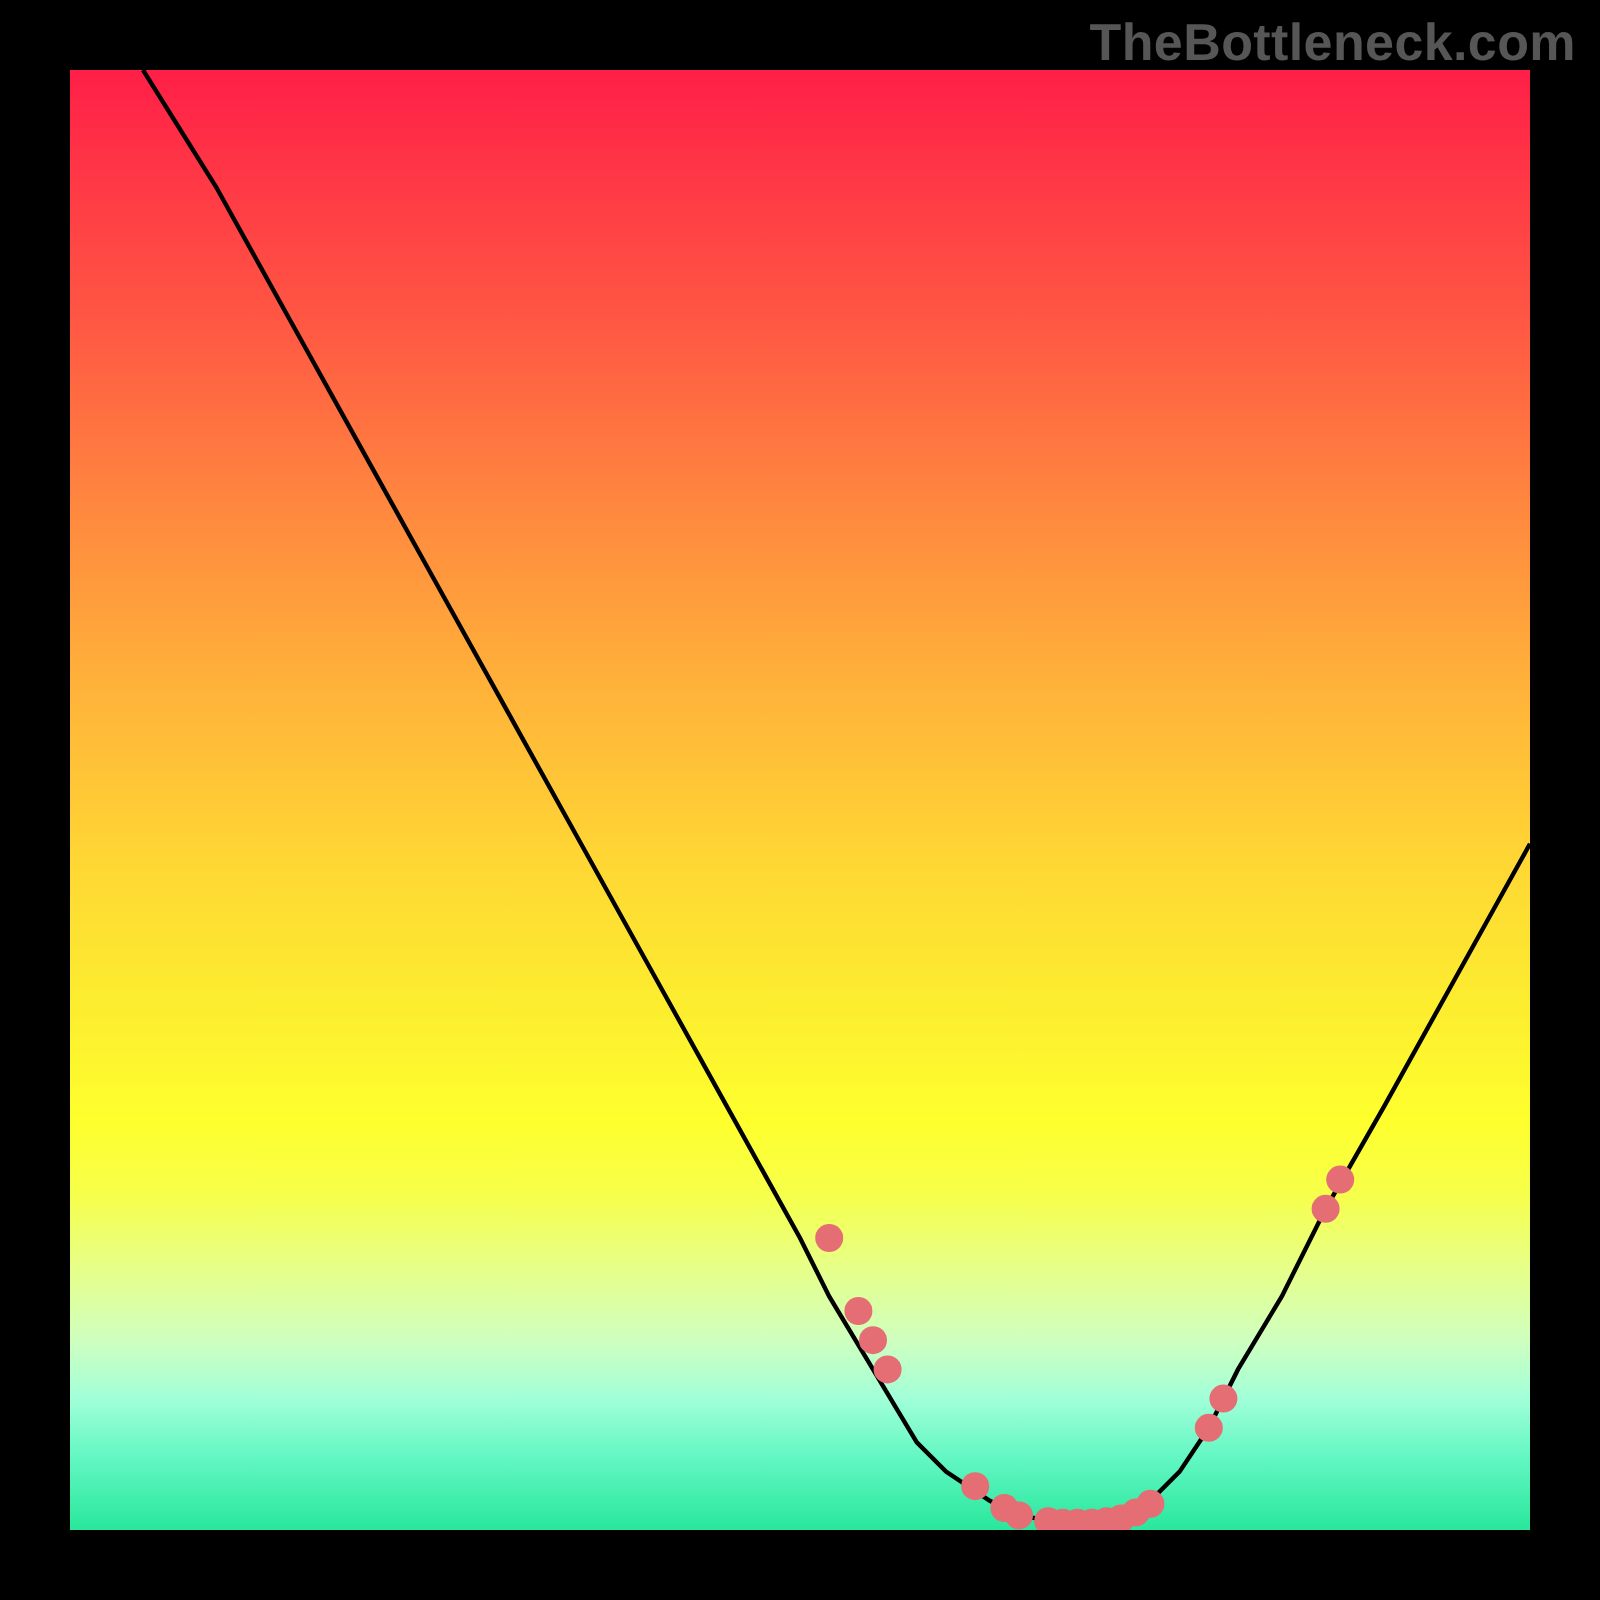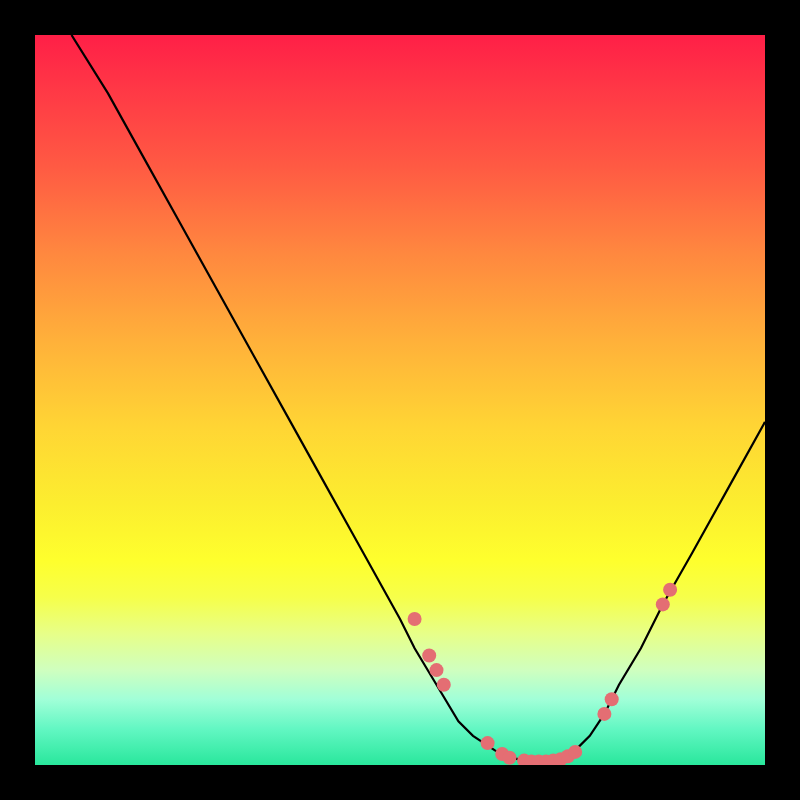--- a/index.html
+++ b/index.html
@@ -59,20 +59,21 @@
     fill: none;
   }
   .curve circle {
     fill: #e46e73;
     stroke: none;
   }
 </style>
 </head>
 <body>
 <div class="frame">
+  <div class="watermark">TheBottleneck.com</div>
   <div class="plot">
     <div class="gradient"></div>
     <svg class="curve" viewBox="0 0 730 730" preserveAspectRatio="none">
       <path d="M36.5 0.0 L73.0 58.4 L109.5 124.1 L146.0 189.8 L182.5 255.5 L219.0 321.2 L255.5 386.9 L292.0 452.6 L328.5 518.3 L365.0 584.0 L379.6 613.2 L401.5 649.7 L423.4 686.2 L438.0 700.8 L459.9 715.4 L474.5 722.7 L496.4 726.4 L511.0 726.4 L525.6 724.2 L540.2 715.4 L554.8 700.8 L569.4 678.9 L584.0 649.7 L605.9 613.2 L627.8 569.4 L657.0 518.3 L693.5 452.6 L730.0 386.9 "></path>
       <g>
           <circle cx="379.6" cy="584.0" r="7"></circle>
           <circle cx="394.2" cy="620.5" r="7"></circle>
           <circle cx="401.5" cy="635.1" r="7"></circle>
           <circle cx="408.8" cy="649.7" r="7"></circle>
           <circle cx="452.6" cy="708.1" r="7"></circle>

